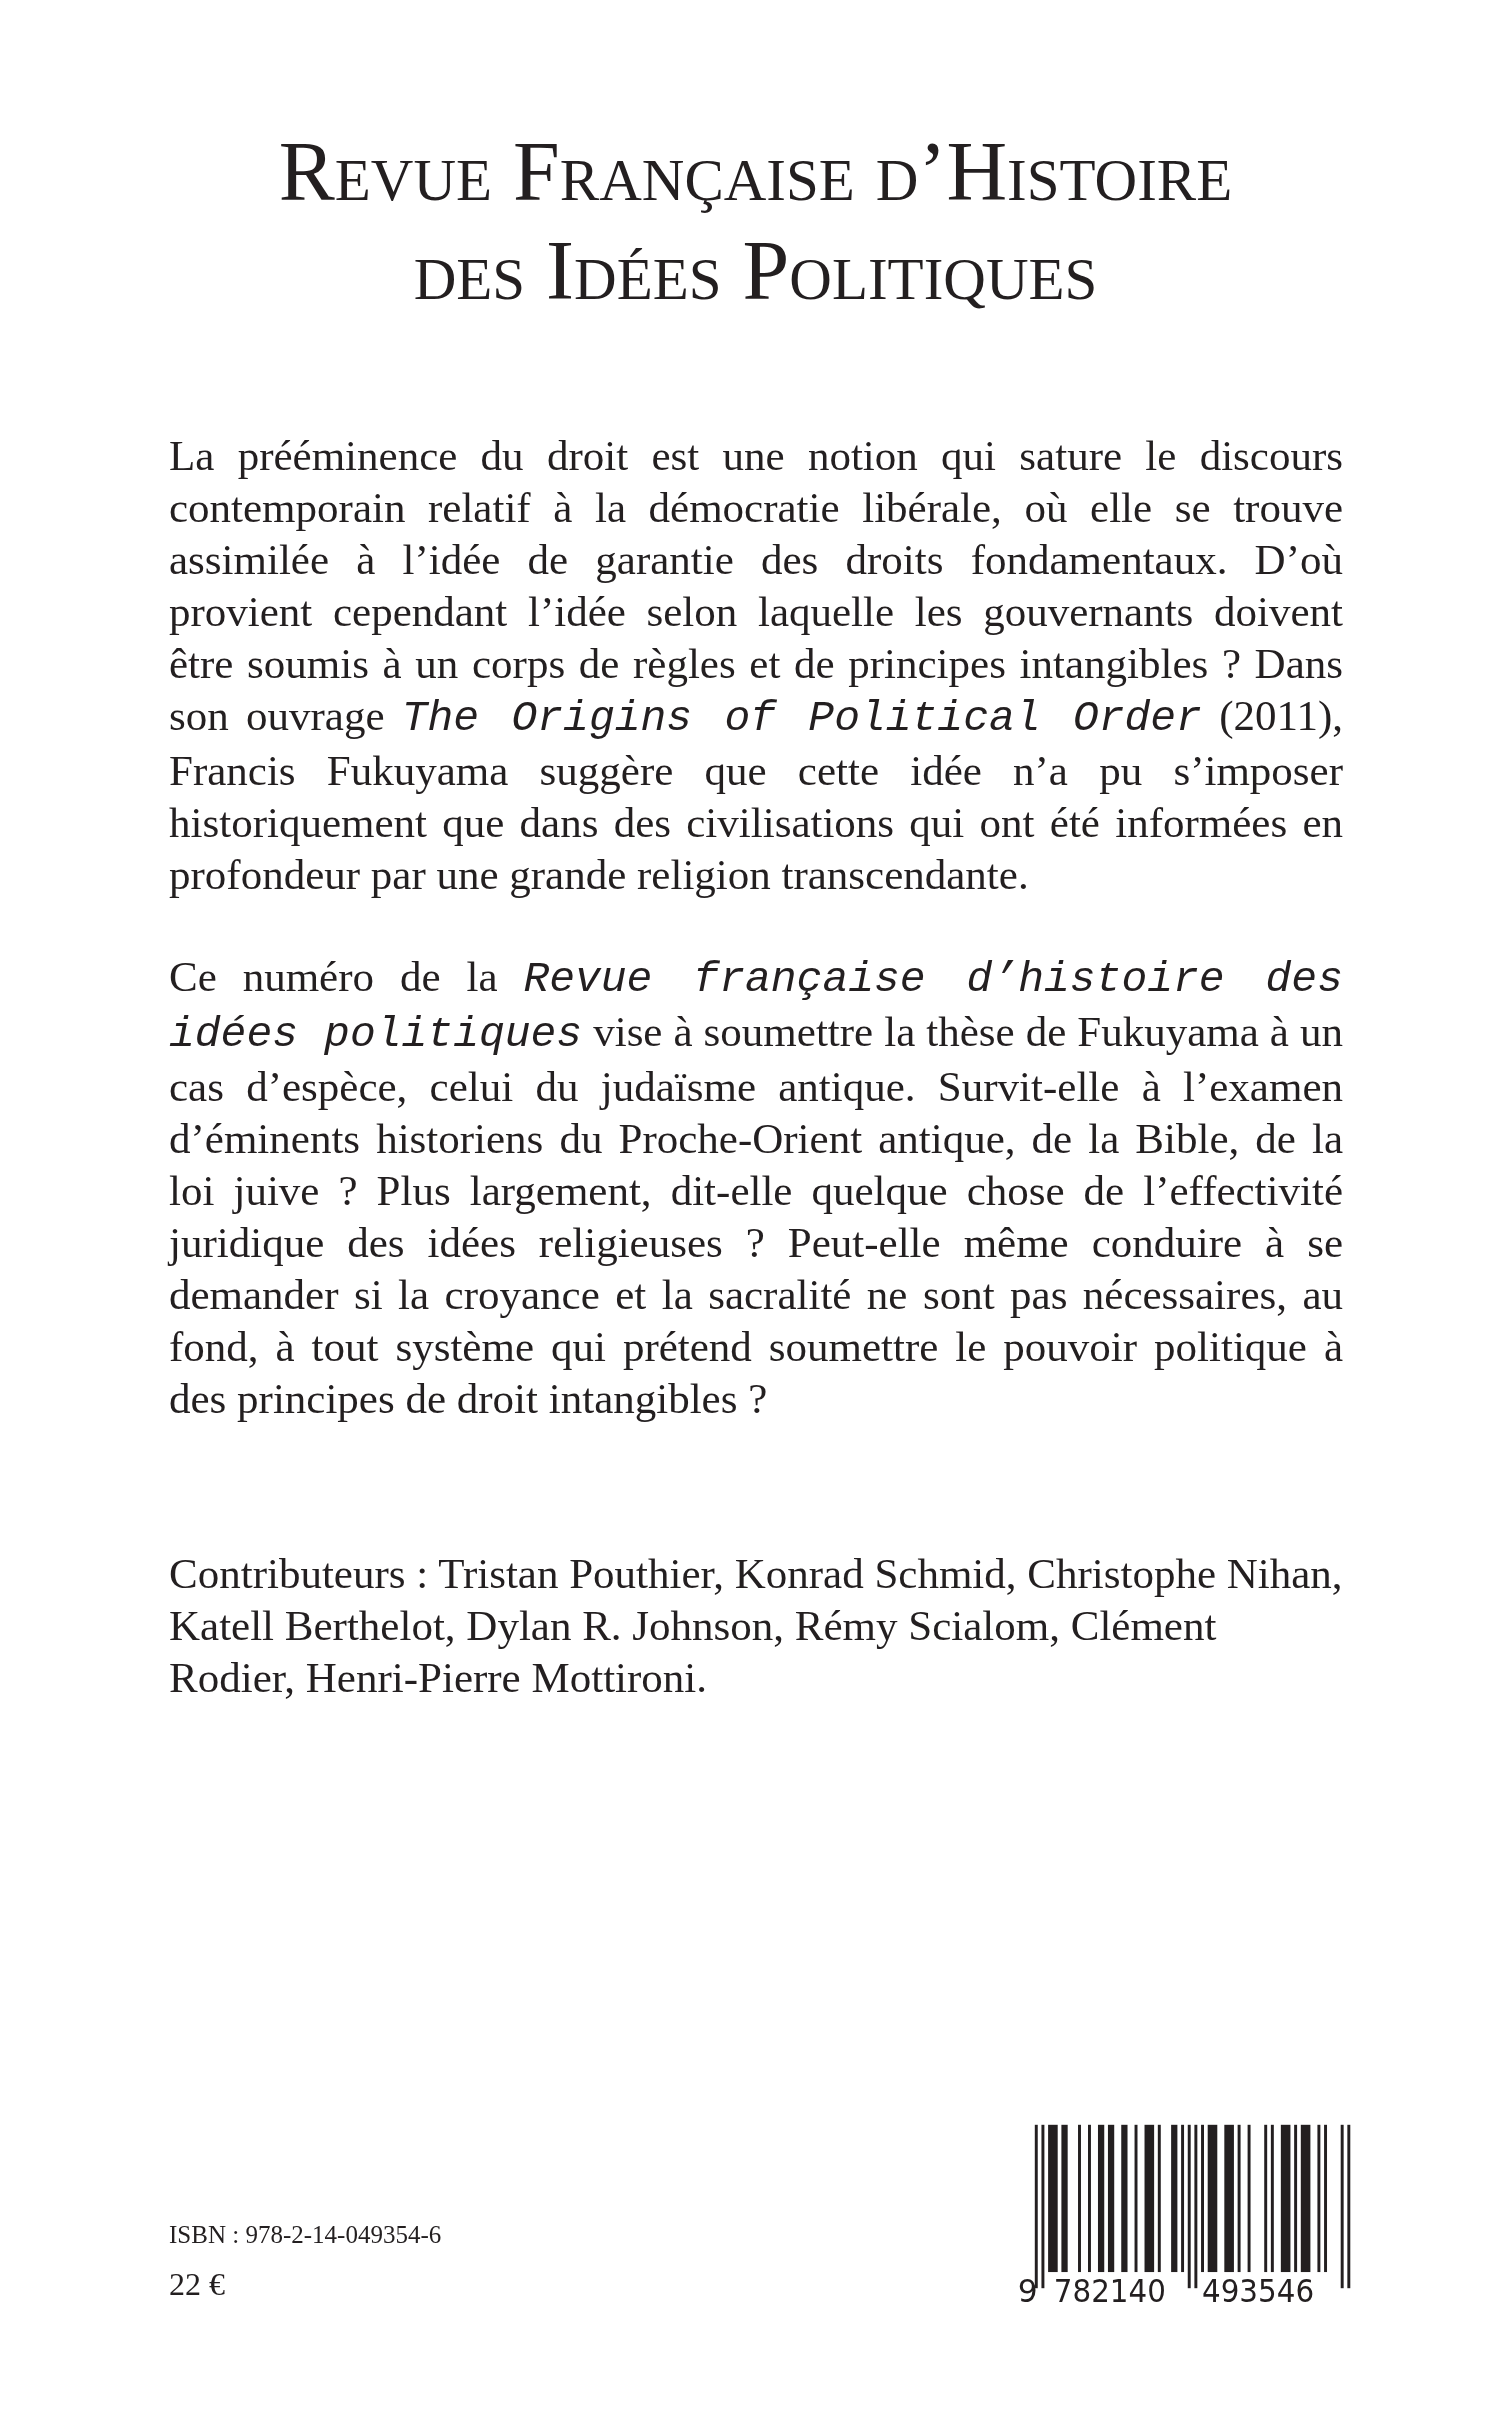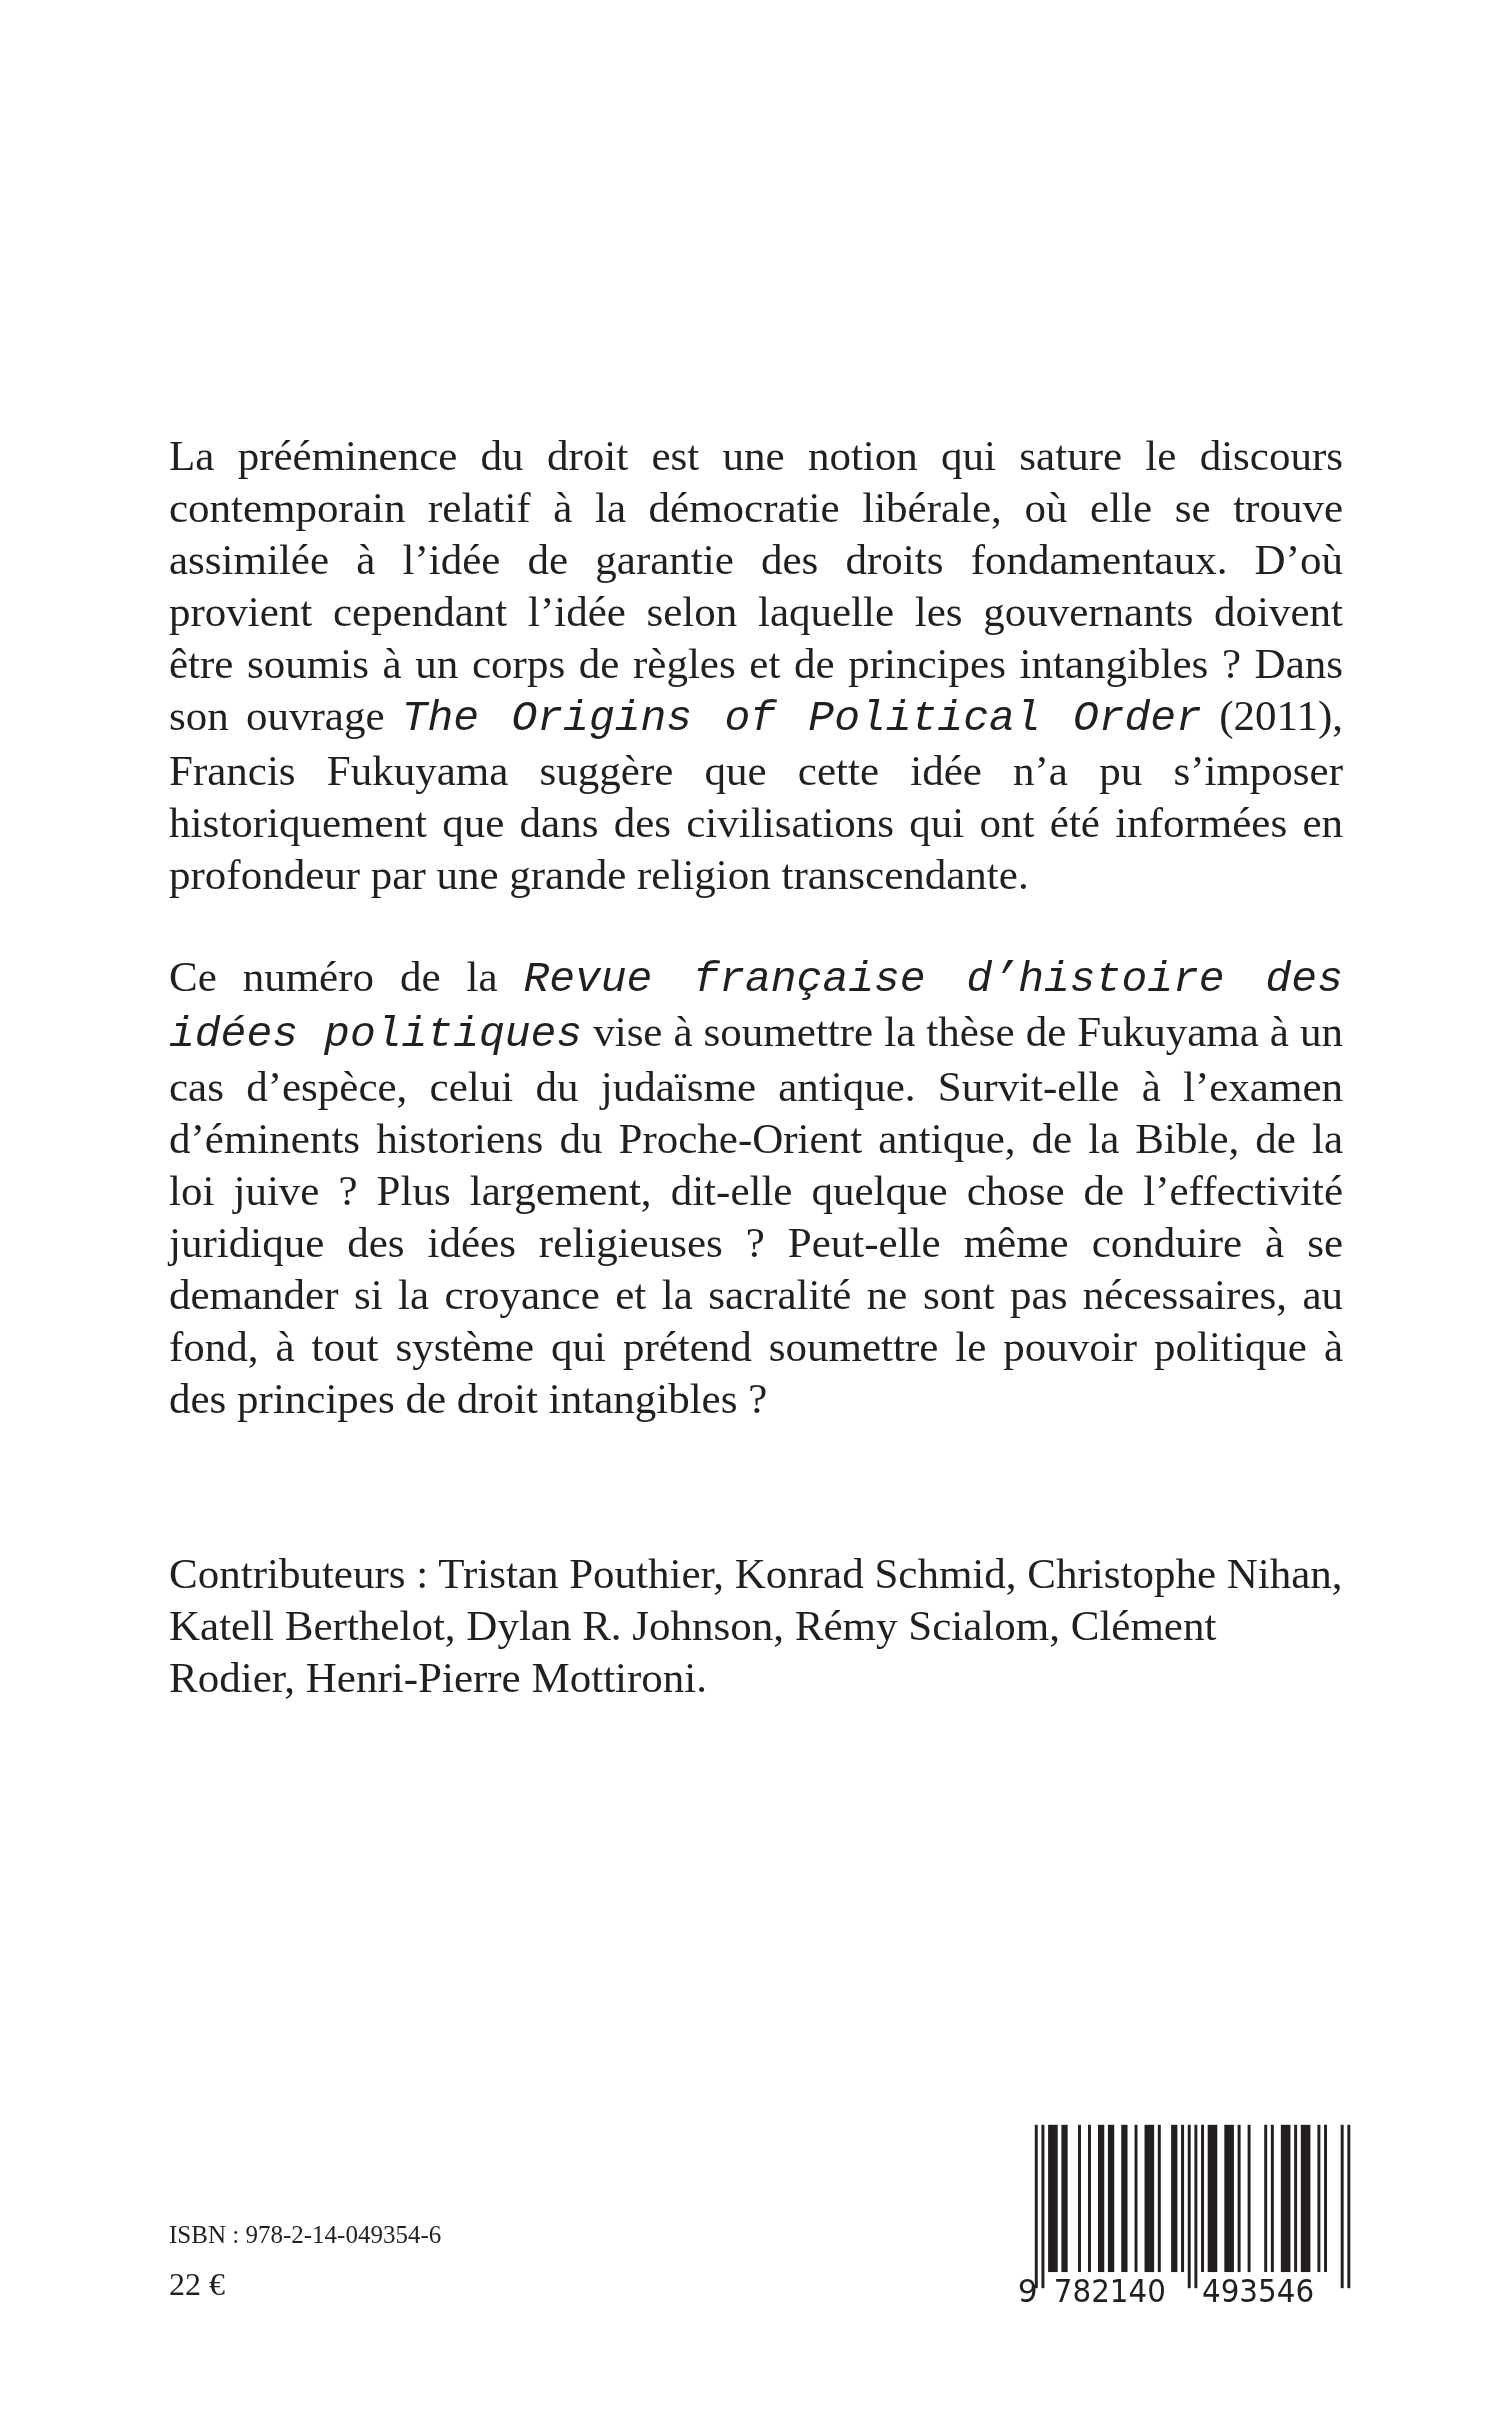--- a/index.html
+++ b/index.html
@@ -38,20 +38,22 @@
     }
     .barcode svg { display: block; }
     .barcode-digits text {
       font-family: "DejaVu Sans", sans-serif; font-size: 33px; fill: #231f20;
     }
   </style>
 </head>
 <body>
 
 <h1 class="title">
+  <span class="line">Revue Française d’Histoire</span>
+  <span class="line">des Idées Politiques</span>
 </h1>
 
 <div class="body-col" id="para1">
   <p>
     <span>La prééminence du droit est une notion qui sature le discours contemporain relatif à la démocratie libérale, où elle se trouve assimilée à l’idée de garantie des droits fondamentaux. D’où provient cependant l’idée selon laquelle les gouvernants doivent être soumis à un corps de règles et de principes intangibles ? Dans son ouvrage </span><span class="seg-italic">The Origins of Political Order</span><span> (2011), Francis Fukuyama suggère que cette idée n’a pu s’imposer historiquement que dans des civilisations qui ont été informées en profondeur par une grande religion transcendante.</span>
   </p>
 </div>
 
 <div class="body-col" id="para2">
   <p>

